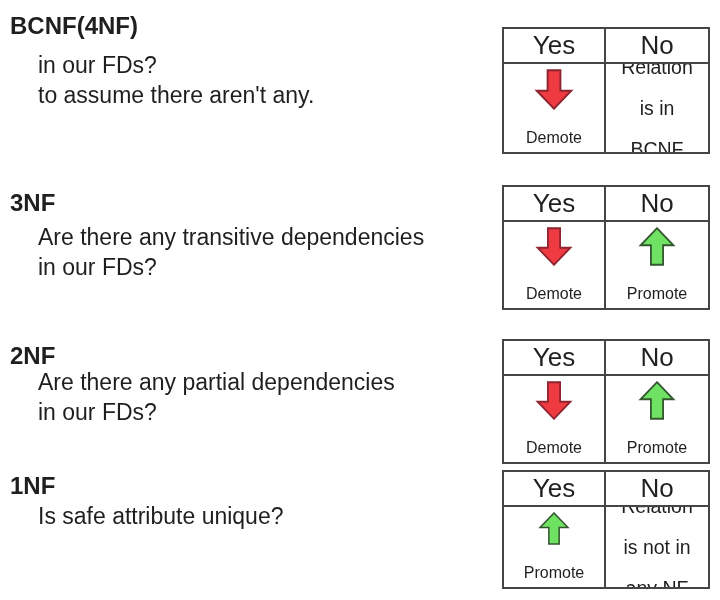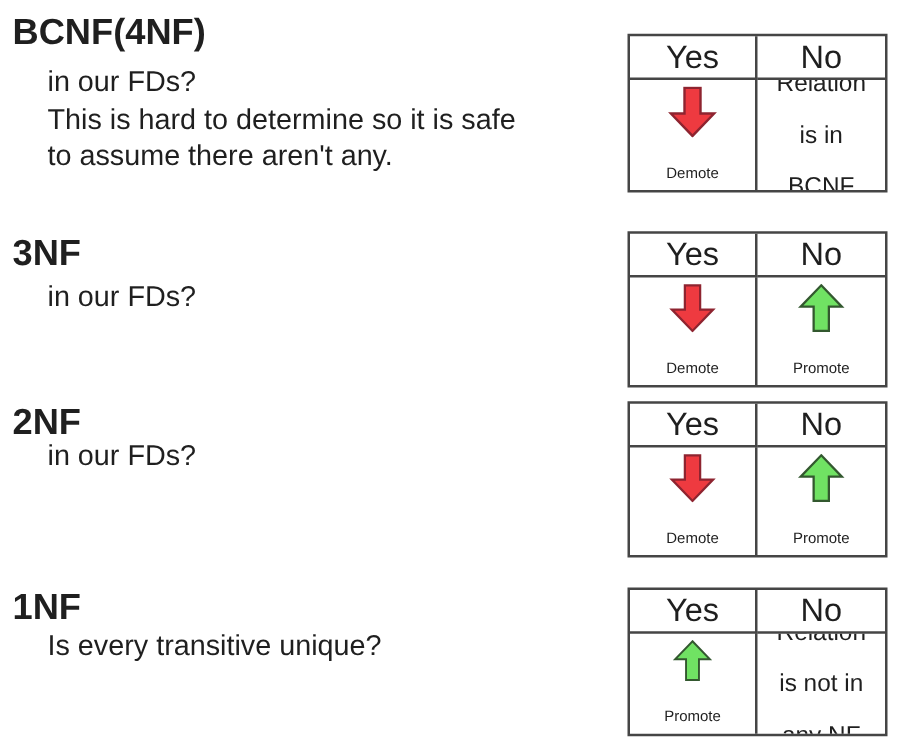--- a/index.html
+++ b/index.html
@@ -25,21 +25,21 @@
     overflow: hidden;
   }
   .section {
     position: absolute;
     left: 0;
     width: 720px;
   }
   .nf-heading {
     position: absolute;
     left: 10px;
-    font-size: 29px;
+    font-size: 24px;
     font-weight: bold;
     line-height: 32px;
     white-space: nowrap;
     color: var(--text);
   }
   .q-lines {
     position: absolute;
     left: 38px;
     font-size: 23px;
     line-height: 29.5px;
@@ -73,21 +73,21 @@
     align-items: center;
     justify-content: flex-end;
     gap: 16px;
   }
   .cell.body .arrow-svg {
     flex: 1 1 auto;
     margin-top: 5px;
     max-height: 62px;
   }
   .arrow-label {
-    font-size: 12px;
+    font-size: 16px;
     line-height: 24px;
     padding-bottom: 2px;
     white-space: nowrap;
   }
   .cell.body.text-cell {
     justify-content: center;
     text-align: center;
     font-size: 19.5px;
     line-height: 25px;
   }
@@ -99,21 +99,21 @@
   }
   .arrow-up polygon {
     fill: var(--green-arrow-fill);
     stroke: var(--green-arrow-stroke);
     stroke-width: 3;
     stroke-linejoin: miter;
   }
   
   .s0 { top: 10px;  height: 160px; }
   .s1 { top: 185px; height: 130px; }
-  .s2 { top: 320px; height: 130px; }
+  .s2 { top: 338px; height: 130px; }
   .s3 { top: 468px; height: 125px; }
   .s0 .nf-heading { top: 0; }
   .s0 .q-lines    { top: 41px; }
   .s0 .qtable     { top: 17px; height: 127px; }
   .s1 .nf-heading { top: 2px; }
   .s1 .q-lines    { top: 38px; }
   .s1 .qtable     { top: 0;   height: 125px; }
   .s2 .nf-heading { top: 2px; }
   .s2 .q-lines    { top: 30px; }
   .s2 .qtable     { top: 1px; height: 125px; }
@@ -123,21 +123,20 @@
 </style>
 </head>
 <body>
 
 <div class="page">
 
   <div class="section s0">
     <div class="nf-heading">BCNF(4NF)</div>
     <div class="q-lines">
       <div>in our FDs?</div>
-      <div>This is hard to determine so it is safe</div>
       <div>to assume there aren't any.</div>
     </div>
     <div class="qtable">
       <div class="cell head yes-col">Yes</div>
       <div class="cell head">No</div>
       <div class="cell body yes-col">
         <svg class="arrow-svg arrow-down" width="58" height="58" viewBox="0 0 60 64">
           <polygon points="20,2 40,2 40,34 57,34 30,62 3,34 20,34"></polygon>
         </svg>
         <div class="arrow-label">Demote</div>
@@ -146,20 +145,21 @@
         <div>Relation</div>
         <div>is in</div>
         <div>BCNF</div>
       </div>
     </div>
   </div>
 
   <div class="section s1">
     <div class="nf-heading">3NF</div>
     <div class="q-lines">
+      <div>Are there any transitive dependencies</div>
       <div>in our FDs?</div>
     </div>
     <div class="qtable">
       <div class="cell head yes-col">Yes</div>
       <div class="cell head">No</div>
       <div class="cell body yes-col">
         <svg class="arrow-svg arrow-down" width="58" height="60" viewBox="0 0 60 64">
           <polygon points="20,2 40,2 40,34 57,34 30,62 3,34 20,34"></polygon>
         </svg>
         <div class="arrow-label">Demote</div>
@@ -169,20 +169,21 @@
           <polygon points="30,2 57,30 40,30 40,62 20,62 20,30 3,30"></polygon>
         </svg>
         <div class="arrow-label">Promote</div>
       </div>
     </div>
   </div>
 
   <div class="section s2">
     <div class="nf-heading">2NF</div>
     <div class="q-lines">
+      <div>Are there any partial dependencies</div>
       <div>in our FDs?</div>
     </div>
     <div class="qtable">
       <div class="cell head yes-col">Yes</div>
       <div class="cell head">No</div>
       <div class="cell body yes-col">
         <svg class="arrow-svg arrow-down" width="58" height="60" viewBox="0 0 60 64">
           <polygon points="20,2 40,2 40,34 57,34 30,62 3,34 20,34"></polygon>
         </svg>
         <div class="arrow-label">Demote</div>
@@ -192,21 +193,21 @@
           <polygon points="30,2 57,30 40,30 40,62 20,62 20,30 3,30"></polygon>
         </svg>
         <div class="arrow-label">Promote</div>
       </div>
     </div>
   </div>
 
   <div class="section s3">
     <div class="nf-heading">1NF</div>
     <div class="q-lines">
-      <div>Is every transitive unique?</div>
+      <div>Is safe attribute unique?</div>
     </div>
     <div class="qtable">
       <div class="cell head yes-col">Yes</div>
       <div class="cell head">No</div>
       <div class="cell body yes-col">
         <svg class="arrow-svg arrow-up" width="58" height="56" viewBox="0 0 60 64">
           <polygon points="30,2 57,30 40,30 40,62 20,62 20,30 3,30"></polygon>
         </svg>
         <div class="arrow-label">Promote</div>
       </div>

